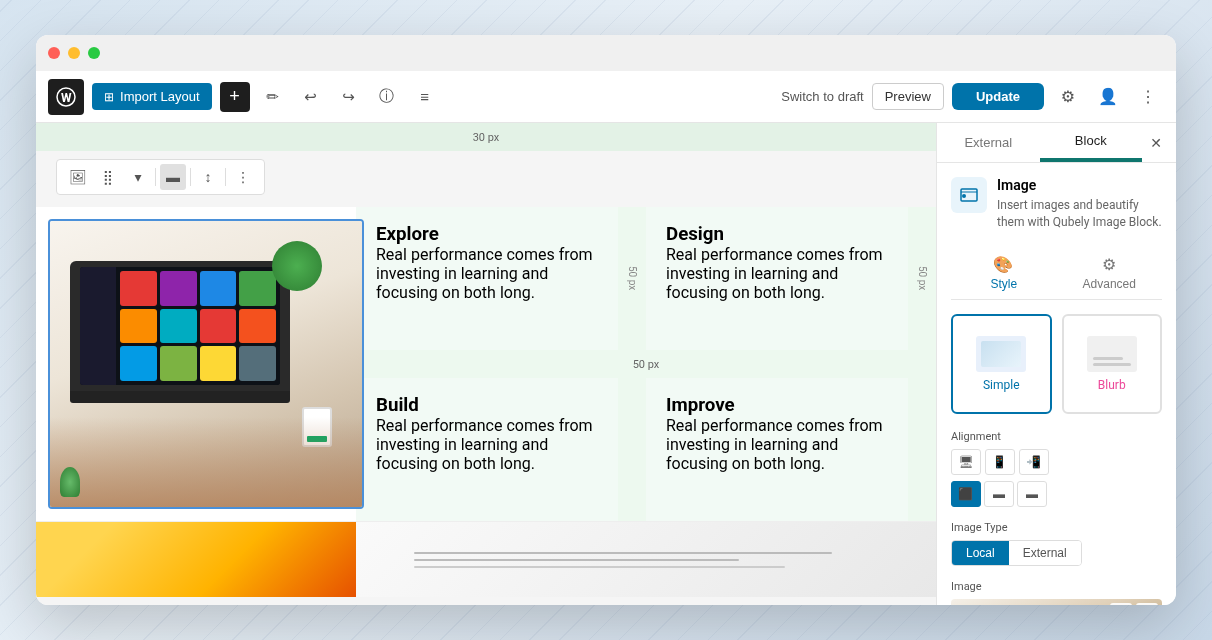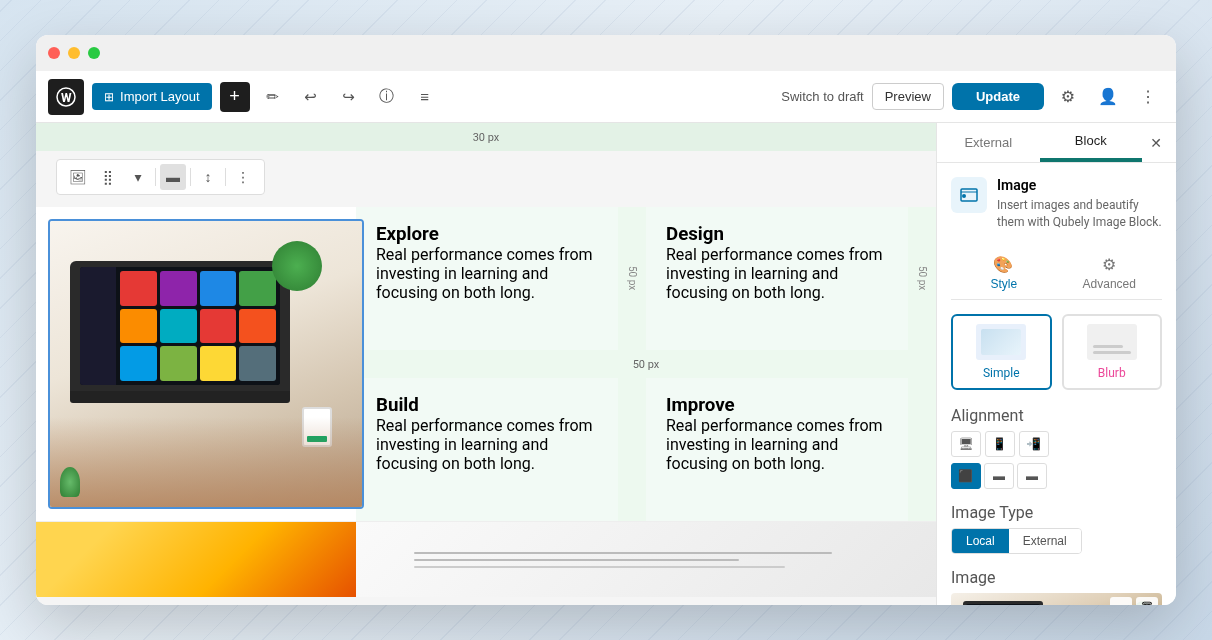--- a/index.html
+++ b/index.html
@@ -326,21 +326,21 @@
     
     .style-options {
       display: flex;
       gap: 10px;
       margin-bottom: 16px;
     }
     .style-option {
       flex: 1;
       border: 2px solid #e0e0e0;
       border-radius: 6px;
-      padding: 8px;
+      padding: 20px;
       display: flex;
       flex-direction: column;
       align-items: center;
       cursor: pointer;
       background: #fff;
     }
     .style-option.active {
       border-color: #0073aa;
     }
     .style-option-preview {
@@ -381,21 +381,21 @@
       color: #ec4899;
     }
     .style-option.active .style-option-label {
       color: #0073aa;
     }
     
     .panel-section {
       margin-bottom: 14px;
     }
     .panel-section-label {
-      font-size: 16px;
+      font-size: 11px;
       color: #555;
       margin-bottom: 6px;
     }
     .alignment-options {
       display: flex;
       gap: 4px;
     }
     .align-btn {
       width: 30px;
       height: 26px;

